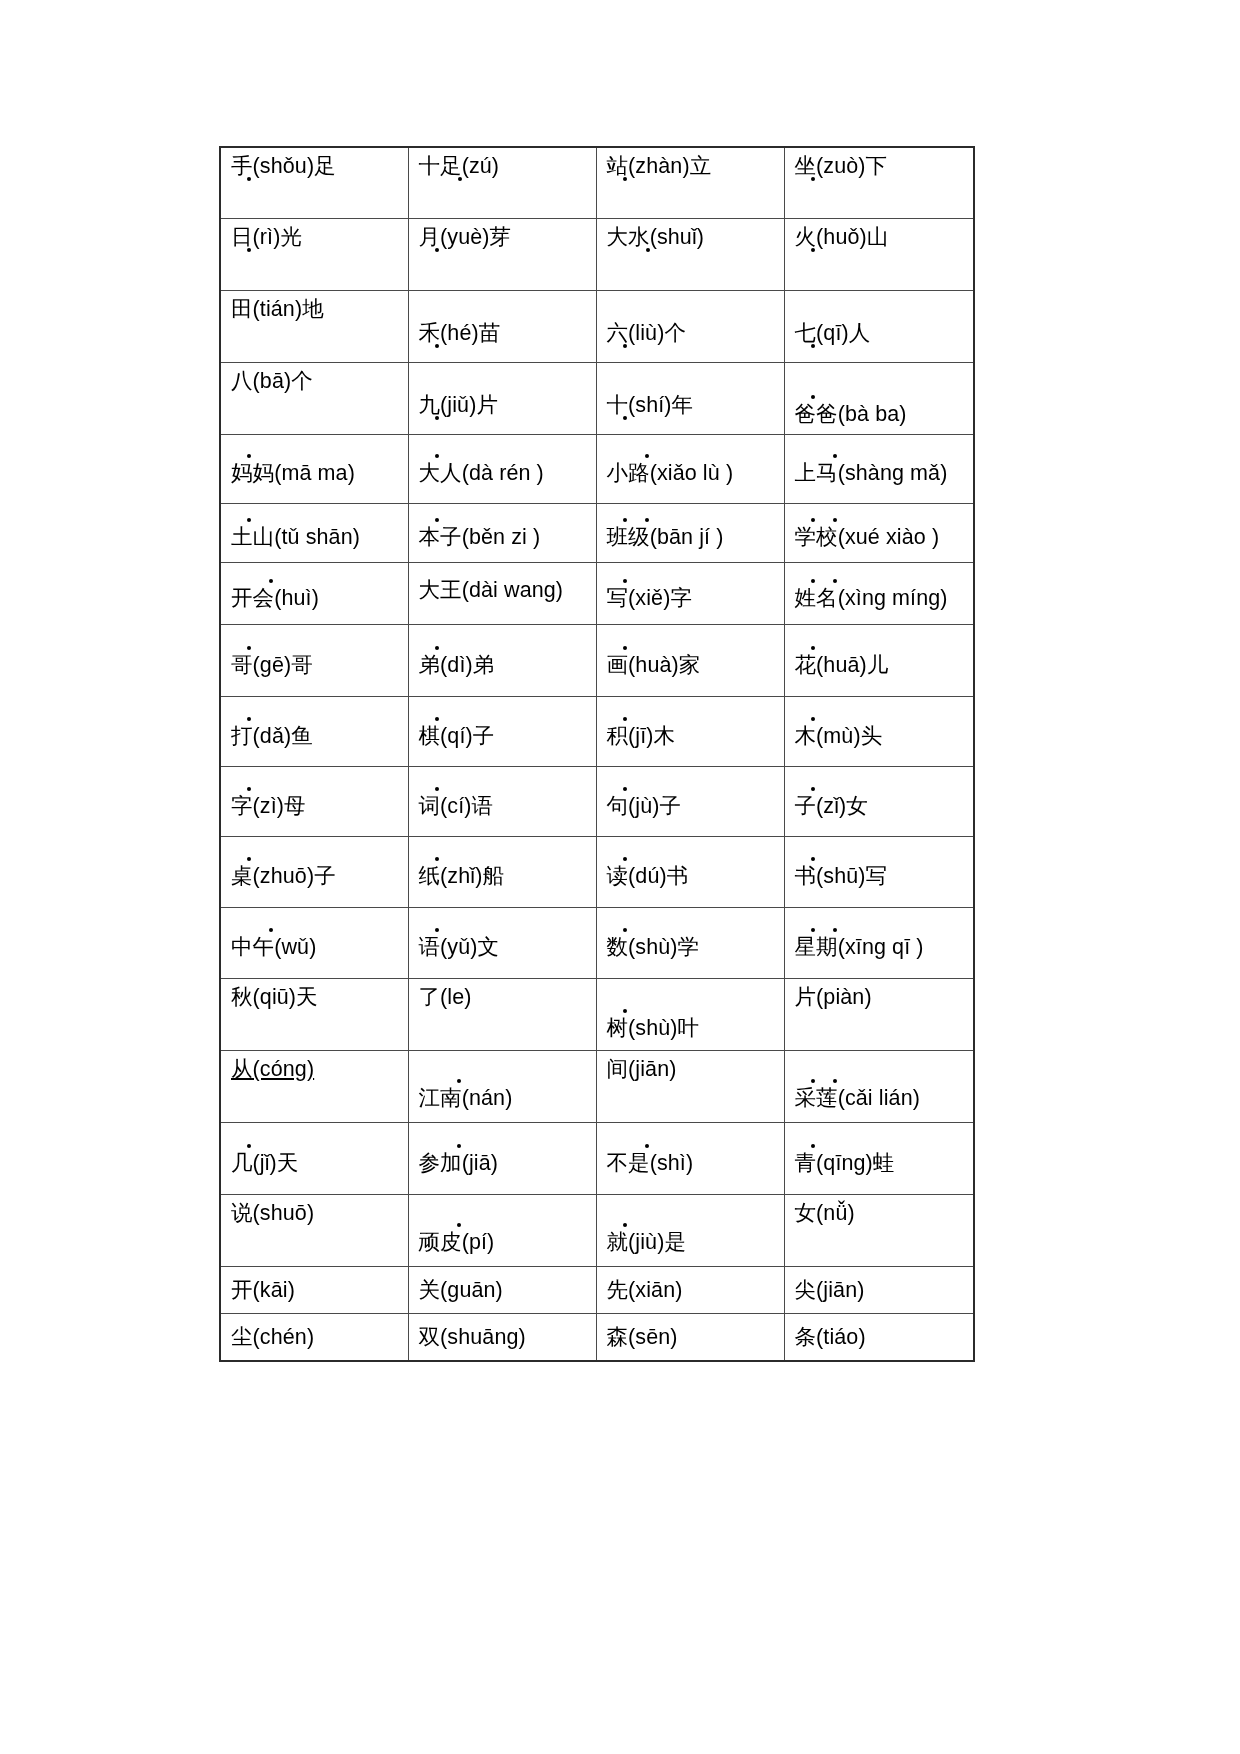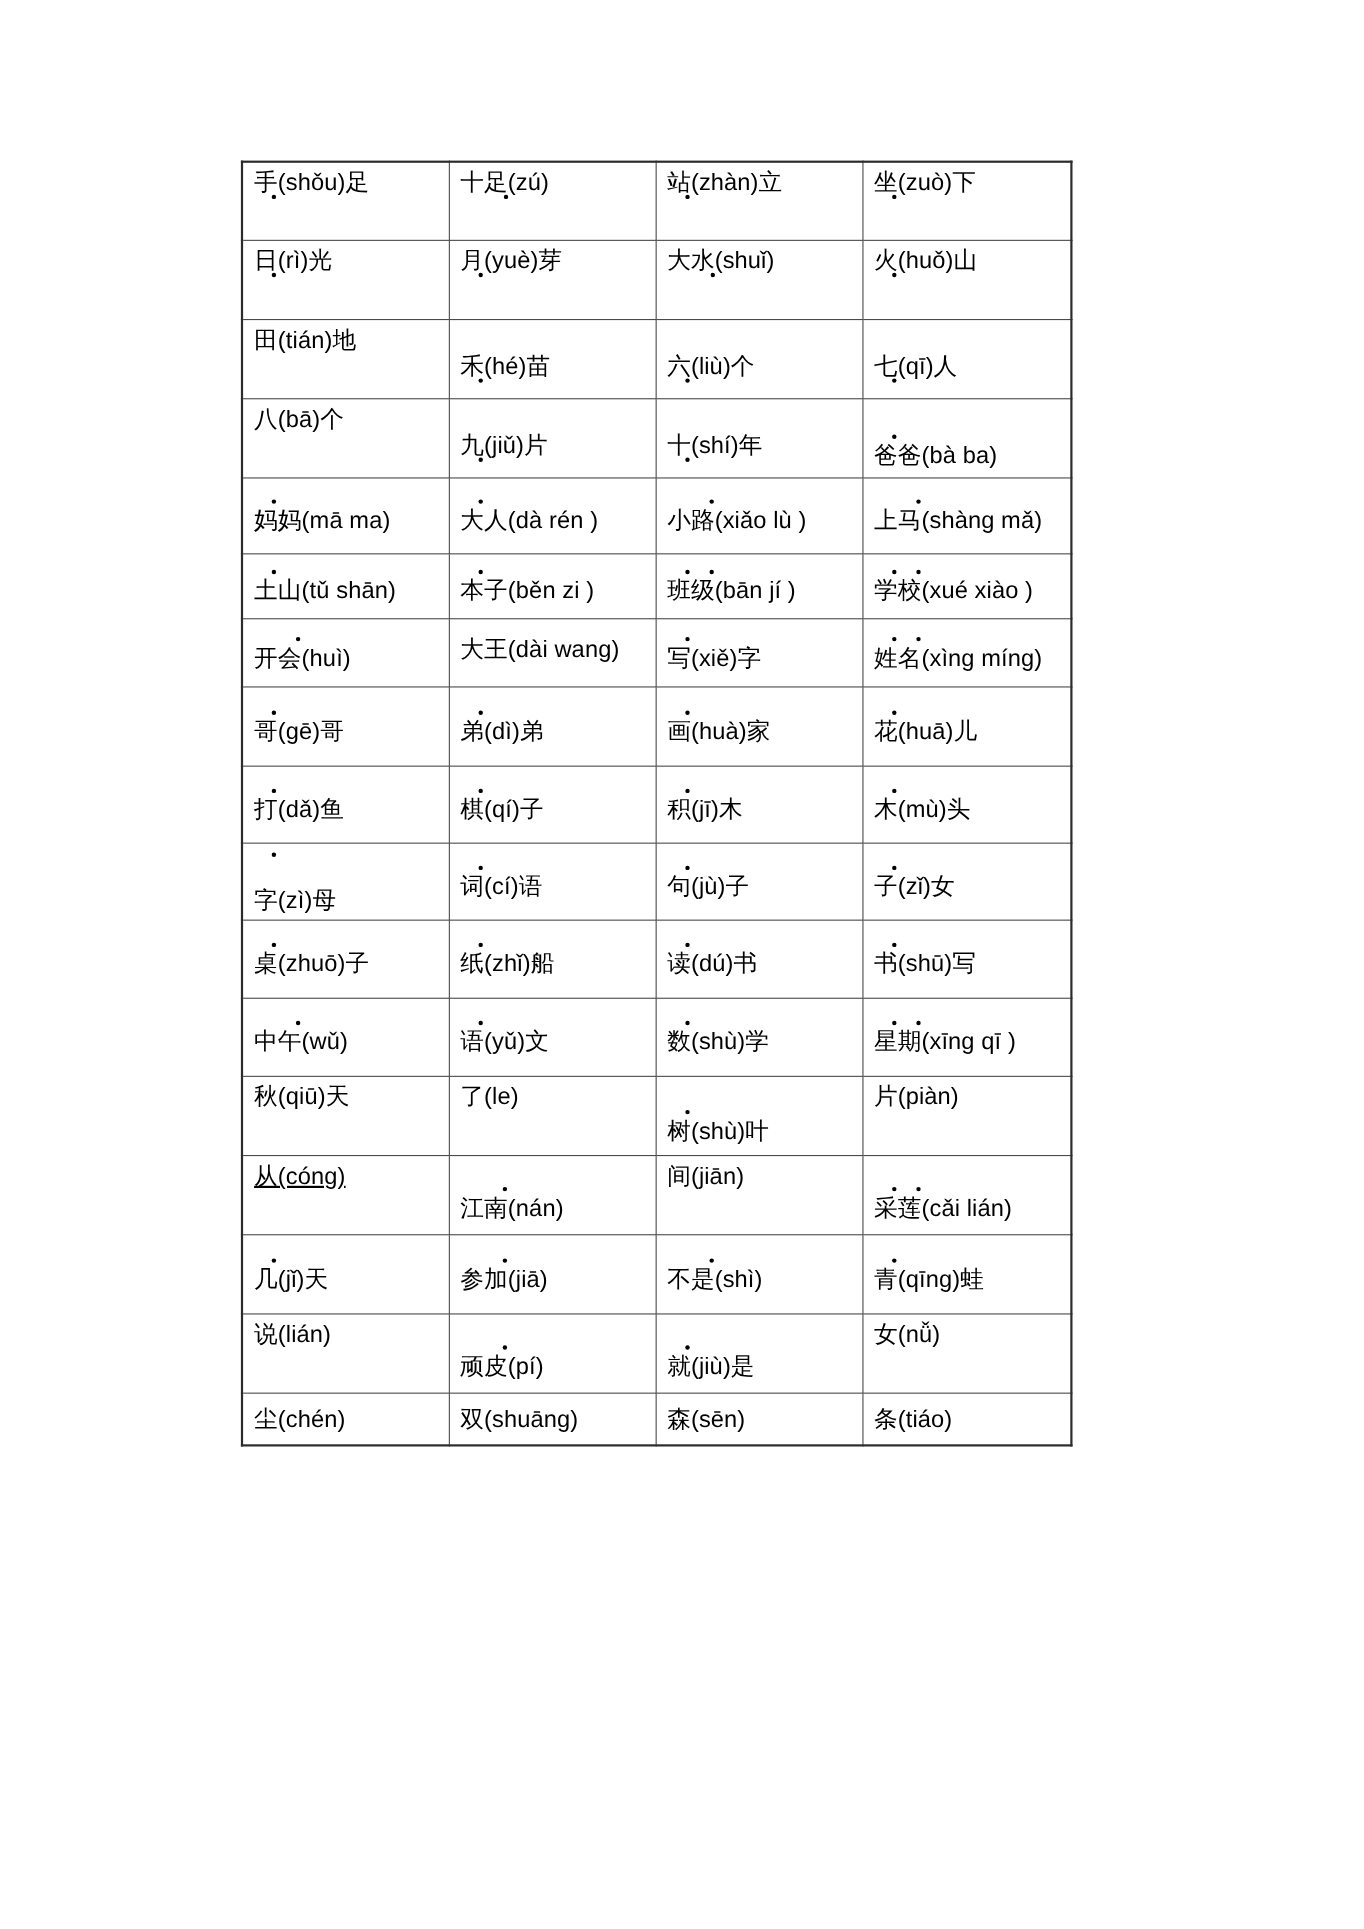--- a/index.html
+++ b/index.html
@@ -383,21 +383,21 @@
               <div class="cellbox vmid" style="min-height: 67px;">
                 <span class="dots">
                   <i class="dot" style="left: 16px;"></i>
                 </span>
                 <span class="term">木(mù)头</span>
               </div>
             </td>
           </tr>
           <tr style="height: 69px;">
             <td style="height: 69px;">
-              <div class="cellbox vmid" style="min-height: 67px; justify-content: space-between;">
+              <div class="cellbox vmid" style="min-height: 67px;">
                 <span class="dots">
                   <i class="dot" style="left: 16px;"></i>
                 </span>
                 <span class="term">字(zì)母</span>
               </div>
             </td>
             <td style="height: 69px;">
               <div class="cellbox vmid" style="min-height: 67px;">
                 <span class="dots">
                   <i class="dot" style="left: 16px;"></i>
@@ -575,21 +575,21 @@
                 <span class="dots">
                   <i class="dot" style="left: 16px;"></i>
                 </span>
                 <span class="term">青(qīng)蛙</span>
               </div>
             </td>
           </tr>
           <tr style="height: 71px;">
             <td style="height: 71px;">
               <div class="cellbox vtop" style="min-height: 69px;">
-                <span class="term">说(lián)</span>
+                <span class="term">说(shuō)</span>
               </div>
             </td>
             <td style="height: 71px;">
               <div class="cellbox vtop" style="min-height: 69px; padding-top: 26px;">
                 <span class="dots">
                   <i class="dot" style="left: 38px;"></i>
                 </span>
                 <span class="term">顽皮(pí)</span>
               </div>
             </td>
@@ -597,20 +597,42 @@
               <div class="cellbox vtop" style="min-height: 69px; padding-top: 26px;">
                 <span class="dots">
                   <i class="dot" style="left: 16px;"></i>
                 </span>
                 <span class="term">就(jiù)是</span>
               </div>
             </td>
             <td style="height: 71px;">
               <div class="cellbox vtop" style="min-height: 69px;">
                 <span class="term">女(nǚ)</span>
+              </div>
+            </td>
+          </tr>
+          <tr style="height: 46px;">
+            <td style="height: 46px;">
+              <div class="cellbox vmid" style="min-height: 44px;">
+                <span class="term">开(kāi)</span>
+              </div>
+            </td>
+            <td style="height: 46px;">
+              <div class="cellbox vmid" style="min-height: 44px;">
+                <span class="term">关(guān)</span>
+              </div>
+            </td>
+            <td style="height: 46px;">
+              <div class="cellbox vmid" style="min-height: 44px;">
+                <span class="term">先(xiān)</span>
+              </div>
+            </td>
+            <td style="height: 46px;">
+              <div class="cellbox vmid" style="min-height: 44px;">
+                <span class="term">尖(jiān)</span>
               </div>
             </td>
           </tr>
           <tr style="height: 46px;">
             <td style="height: 46px;">
               <div class="cellbox vmid" style="min-height: 44px;">
                 <span class="term">尘(chén)</span>
               </div>
             </td>
             <td style="height: 46px;">

